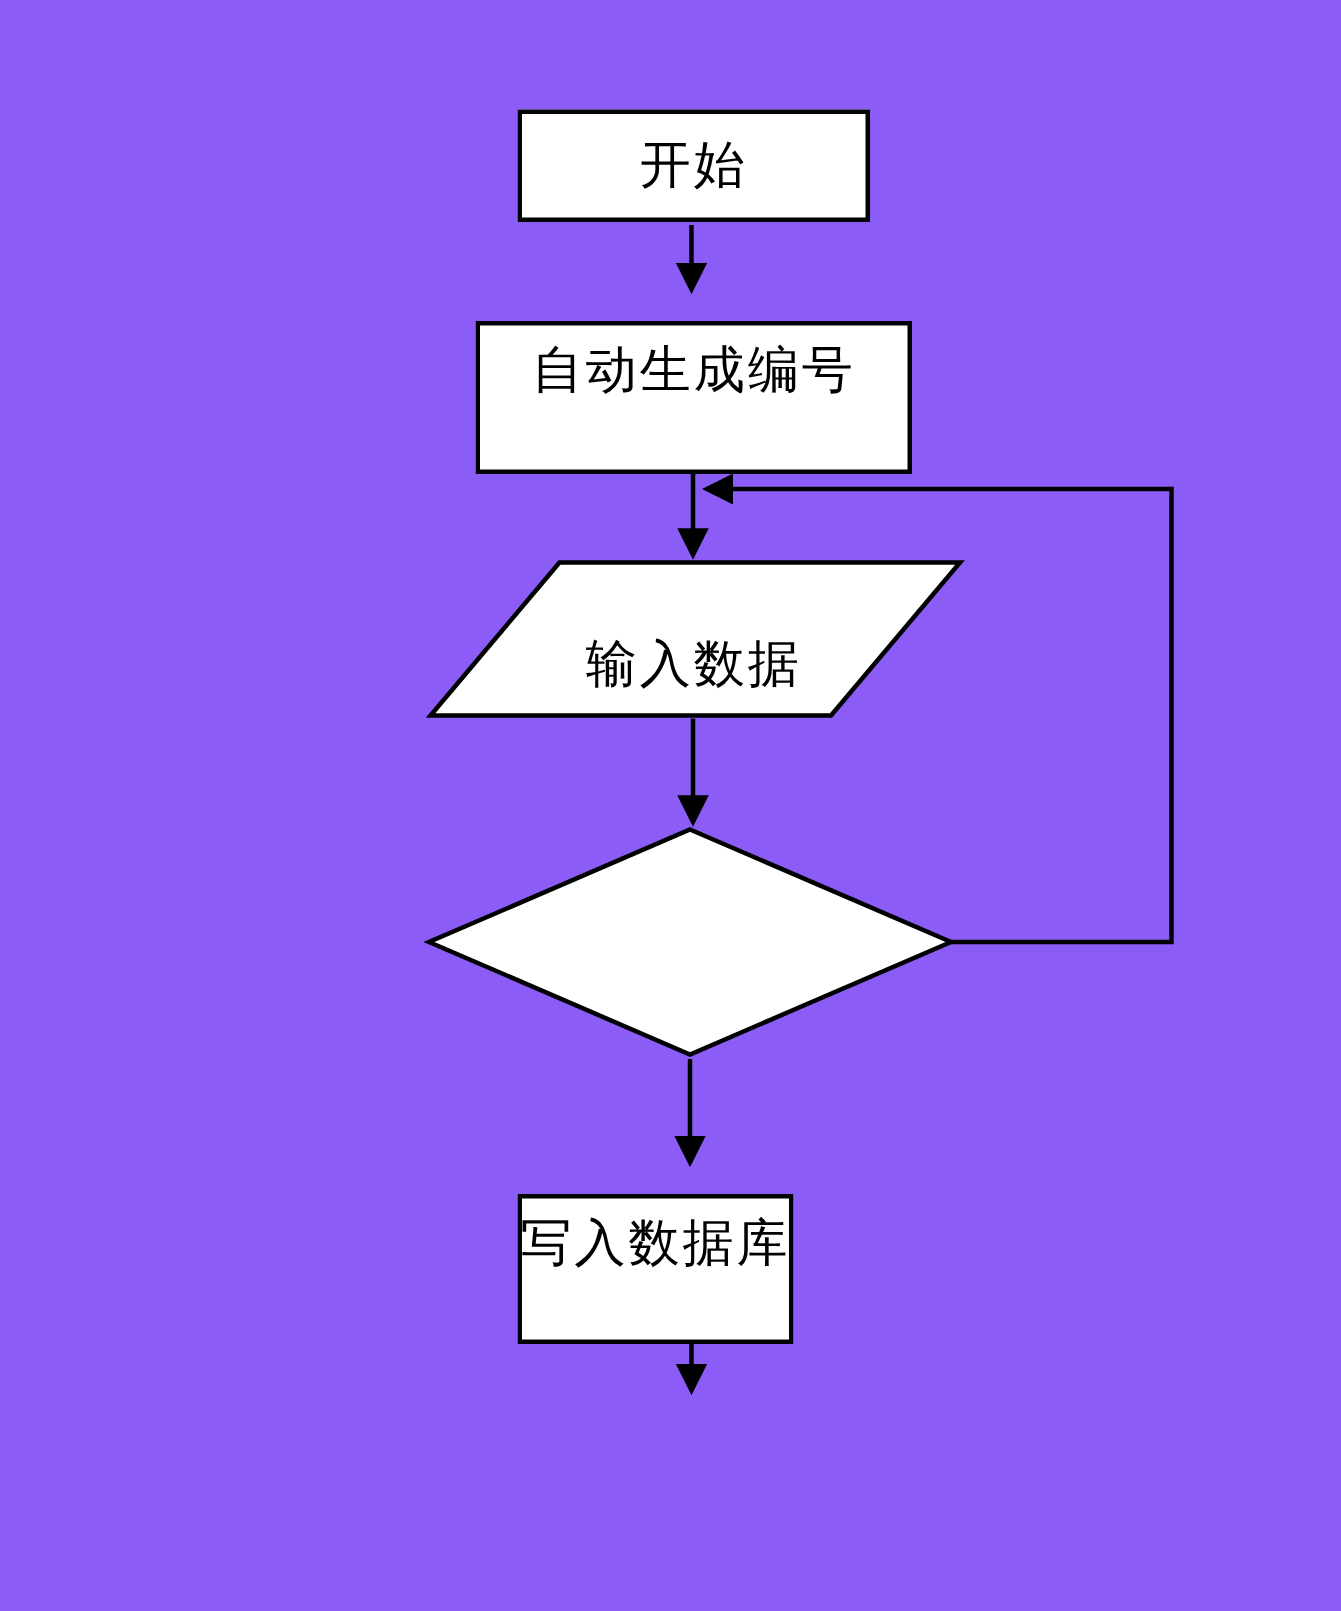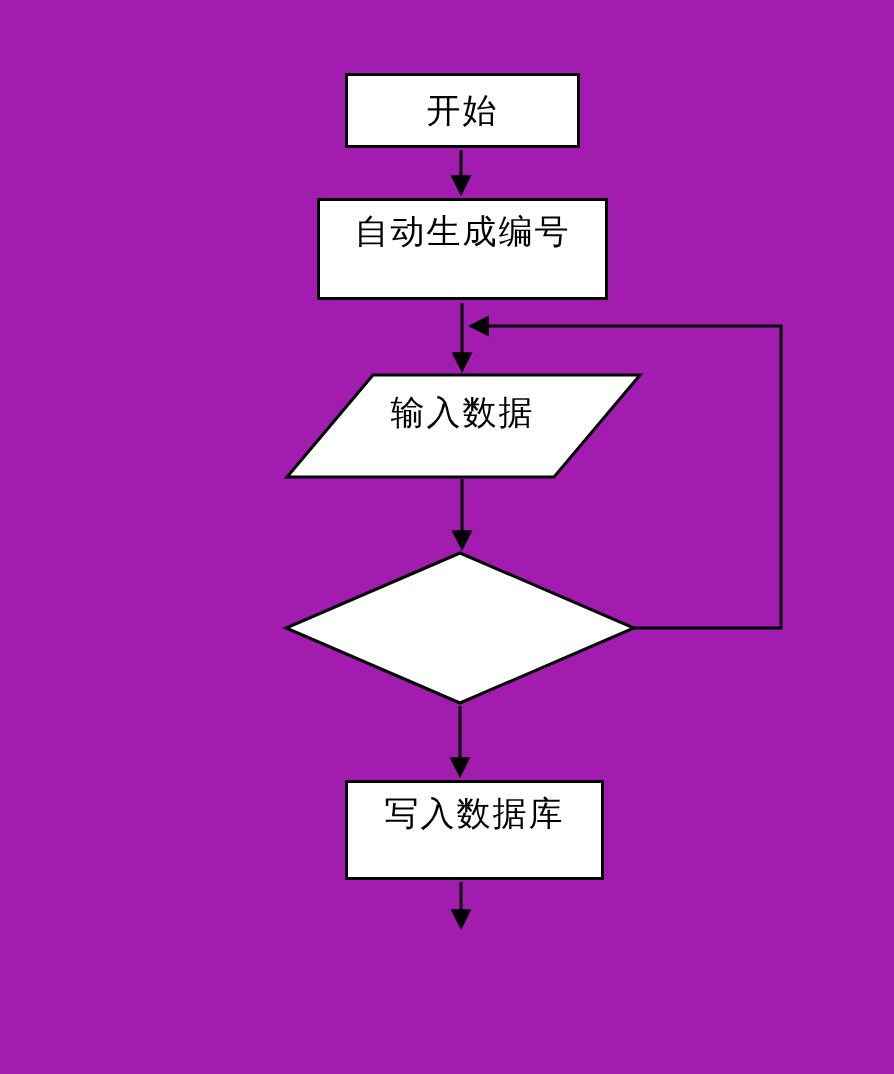--- a/index.html
+++ b/index.html
@@ -4,21 +4,21 @@
 <style>
   html, body {
     margin: 0;
     padding: 0;
     background: #ffffff;
   }
   .canvas {
     position: relative;
     width: 894px;
     height: 1074px;
-    background: #a21caf;
+    background: #8b5cf6;
     font-family: "DejaVu Sans", sans-serif;
     color: #000000;
     overflow: hidden;
   }
   .layer {
     position: absolute;
     left: 0;
     top: 0;
     width: 894px;
     height: 1074px;
@@ -35,20 +35,21 @@
     color: #000000;
     white-space: nowrap;
   }
   .node.box {
     border: 3px solid #000000;
     background: #ffffff;
   }
   .node.top-align {
     align-items: flex-start;
     padding-top: 12px;
+    margin-top: 16px;
   }
   .node.overlay {
     background: transparent;
     border: none;
   }
   .node.lift {
     padding-bottom: 16px;
   }
   svg .shape {
     fill: #ffffff;
@@ -86,23 +87,23 @@
   </svg>
 
   <div class="node box" style="left:345px; top:73px; width:235px; height:75px;">
     <span>开始</span>
   </div>
 
   <div class="node box top-align" style="left:317px; top:198px; width:291px; height:102px;">
     <span>自动生成编号</span>
   </div>
 
-  <div class="node overlay" style="left:330px; top:362px; width:265px; height:102px;">
+  <div class="node overlay" style="left:330px; top:393px; width:265px; height:102px;">
     <span>输入数据</span>
   </div>
 
 
-  <div class="node box top-align" style="left:345px; top:780px; width:259px; height:100px;">
+  <div class="node box top-align" style="left:345px; top:780px; width:184px; height:100px;">
     <span>写入数据库</span>
   </div>
 
 
 </div>
 
 </body></html>

